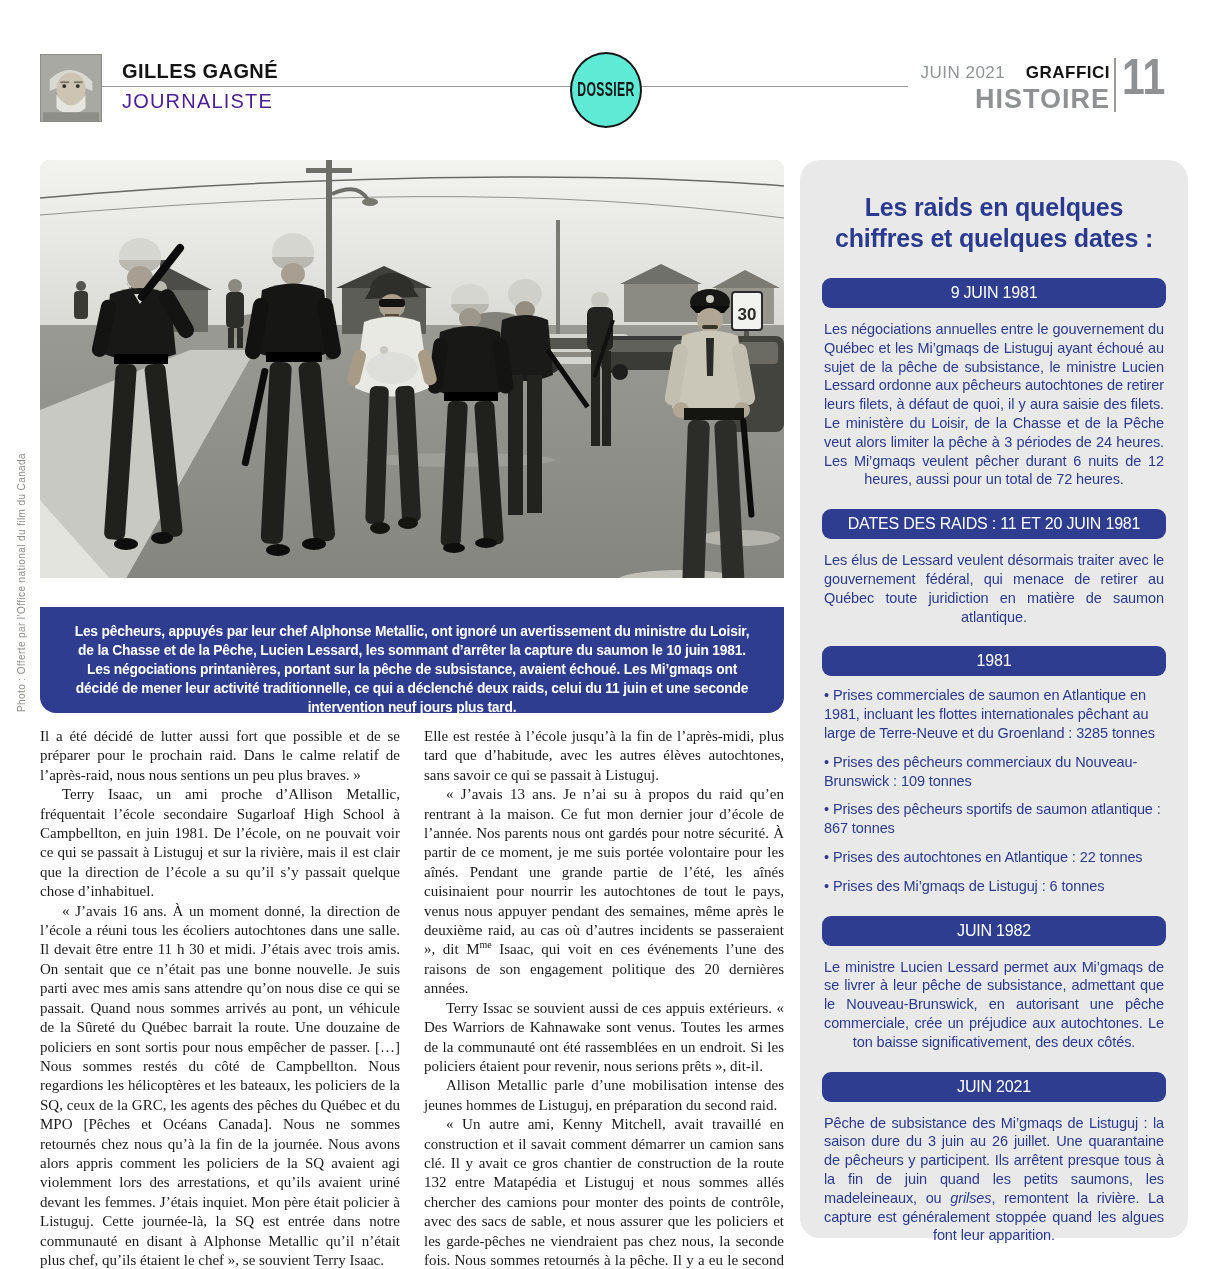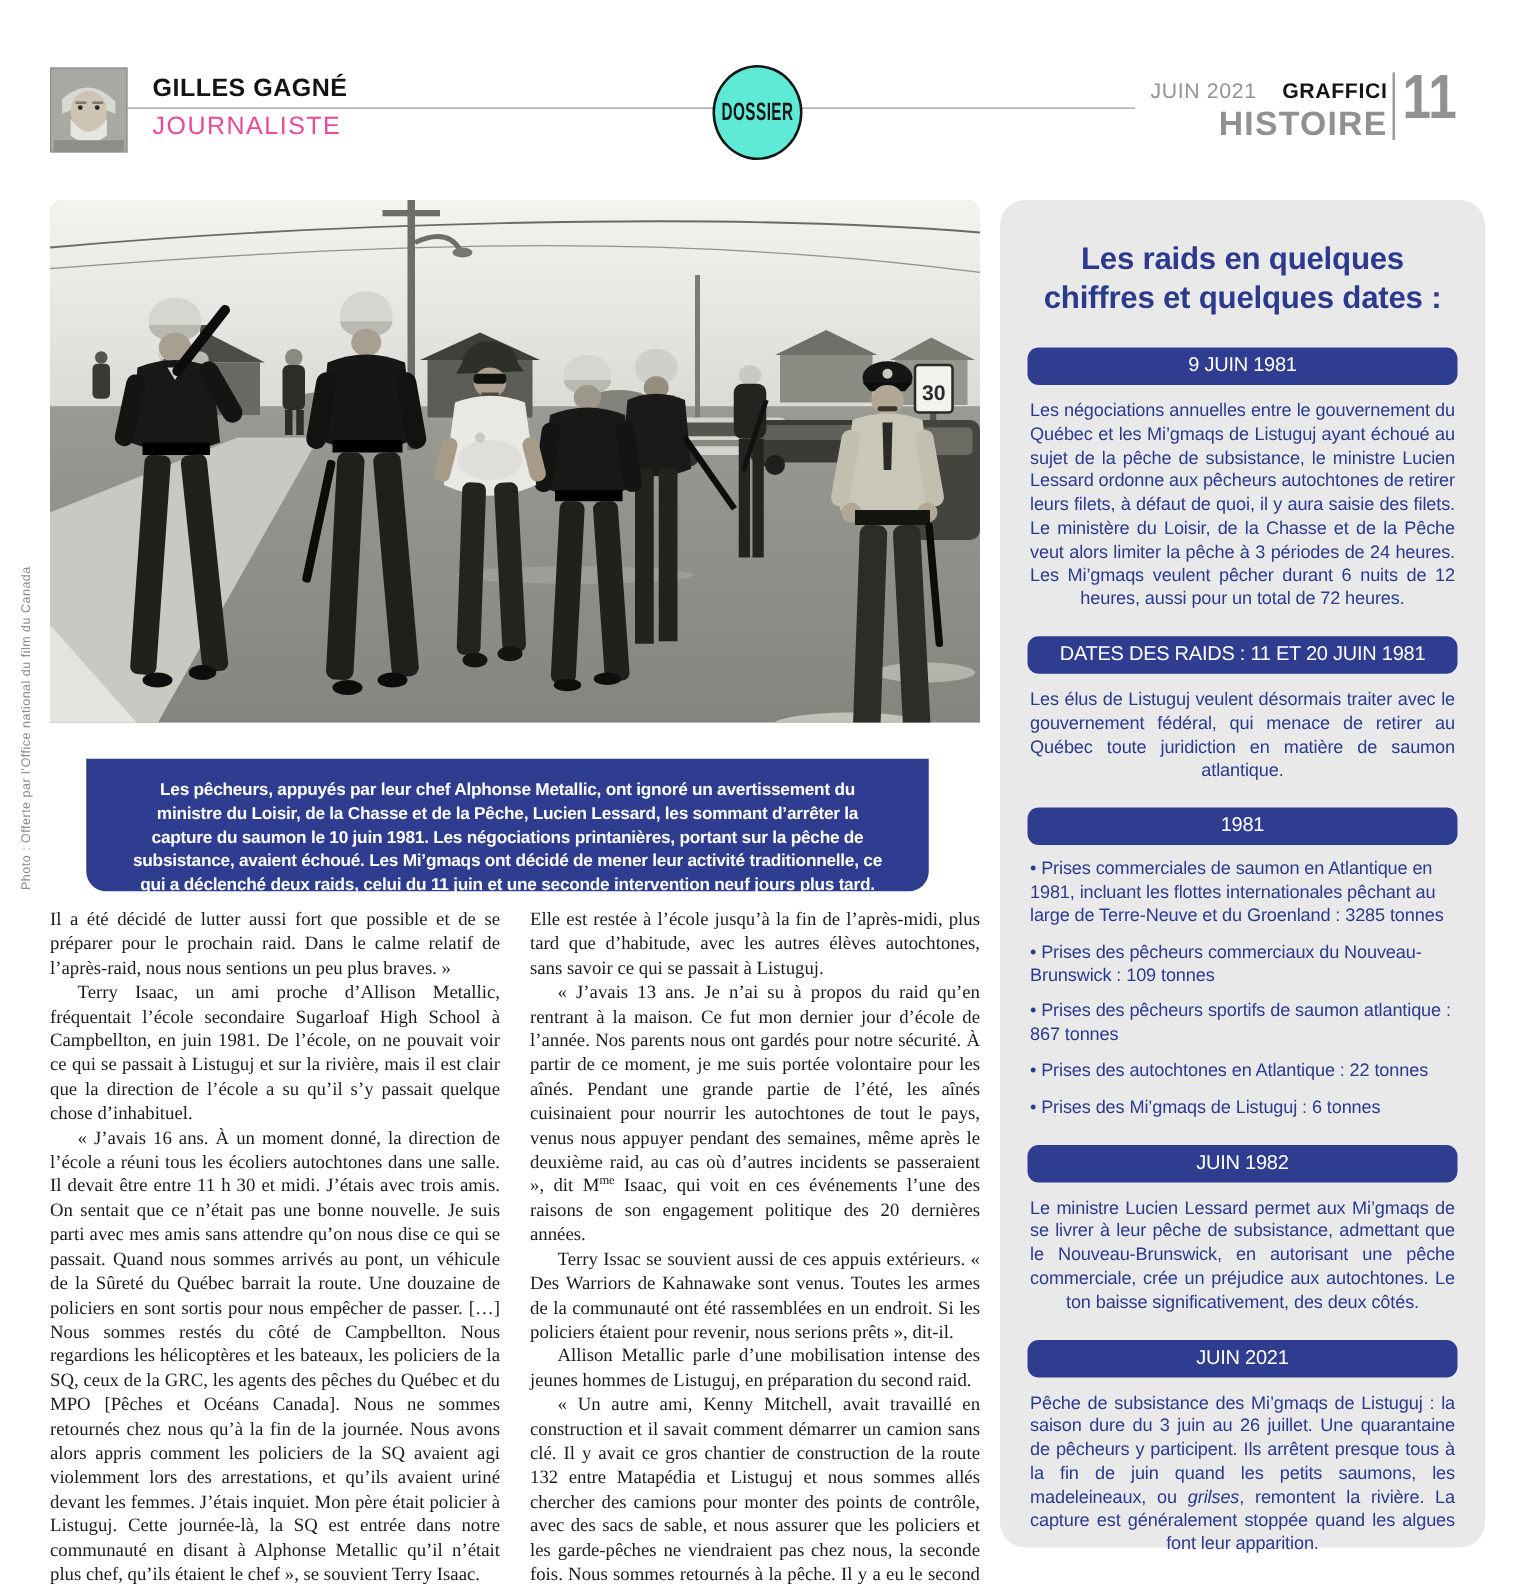--- a/index.html
+++ b/index.html
@@ -5,42 +5,42 @@
   html,body{margin:0;padding:0;background:#ffffff;}
   .page{position:relative;width:1228px;height:1269px;background:#fff;overflow:hidden;
         font-family:"Liberation Sans",sans-serif;}
   
   .masthead{position:absolute;left:0;top:0;width:1228px;height:150px;}
   .mast-rule{position:absolute;left:102px;top:86px;width:806px;height:1px;background:#9b9b98;}
   .portrait{position:absolute;left:40px;top:54px;width:62px;height:68px;border:1px solid #8d8d89;
             background:#a9a9a4;box-sizing:border-box;}
   .author-name{position:absolute;left:122px;top:60px;font-size:20px;font-weight:bold;color:#141414;
                letter-spacing:.4px;}
-  .author-role{position:absolute;left:122px;top:90px;font-size:20px;color:#ec4899;letter-spacing:1.2px;}
+  .author-role{position:absolute;left:122px;top:90px;font-size:20px;color:#4c1d95;letter-spacing:1.2px;}
   .stamp{position:absolute;left:570px;top:52px;width:68px;height:72px;border:2px solid #161616;
          border-radius:50%;background:#5eead4;display:flex;align-items:center;justify-content:center;z-index:3;}
   .stamp span{font-weight:bold;font-size:17px;letter-spacing:.5px;color:#161616;
               transform:scaleX(.72) scaleY(1.18);}
   .hdr-line1{position:absolute;top:63px;right:118px;white-space:nowrap;}
   .issue{font-size:17px;color:#919495;letter-spacing:.5px;}
   .brand{font-size:17px;color:#141414;font-weight:bold;margin-left:16px;letter-spacing:.5px;text-align:center;}
   .section-title{position:absolute;top:84px;right:118px;font-size:27px;font-weight:bold;color:#8f9192;
                  letter-spacing:1px;}
   .hdr-divider{position:absolute;left:1114px;top:58px;width:2px;height:54px;background:#9b9b98;}
   .page-number{position:absolute;left:1122px;top:48px;font-size:50px;font-weight:bold;color:#8f9192;
                transform:scaleX(.82);transform-origin:left top;}
   
   .photo{position:absolute;left:40px;top:160px;width:744px;height:418px;border-radius:10px 10px 0 0;
          overflow:hidden;background:#d9d9d4;}
   .credit{position:absolute;left:16px;top:712px;transform:rotate(-90deg);transform-origin:0 0;
           font-size:10px;color:#8d8d89;letter-spacing:.4px;white-space:nowrap;}
-  .caption-box{position:absolute;left:40px;top:607px;width:674px;height:106px;background:#2e3d8f;
+  .caption-box{position:absolute;left:40px;top:607px;width:744px;height:106px;background:#2e3d8f;
                border-radius:0 0 16px 16px;box-sizing:border-box;padding:15px 32px;
                color:#fff;font-weight:bold;font-size:13.8px;line-height:19px;text-align:center;
-               letter-spacing:-.2px;margin-left:29px;}
+               letter-spacing:-.2px;}
   
   .article{position:absolute;left:40px;top:727px;width:744px;display:flex;gap:24px;
            font-family:"Liberation Serif",serif;font-size:15px;line-height:19.4px;color:#1b1b1b;}
   .col{width:360px;text-align:justify;}
   .col p{margin:0;text-indent:22px;}
   .col p.noindent{text-indent:0;}
   .col sup{font-size:10px;line-height:0;}
   
   .sidebar{position:absolute;left:800px;top:160px;width:388px;height:1078px;background:#e8e9e8;
            border-radius:20px;box-sizing:border-box;padding:32px 22px;}
@@ -286,21 +286,21 @@
 
   <div class="sidebar">
     <p class="sb-title">
       <span>Les raids en quelques</span><br>
       <span>chiffres et quelques dates :</span>
     </p>
     <div class="sb-bar first">9 JUIN 1981</div>
     <p class="sb-text">Les négociations annuelles entre le gouvernement du Québec et les Mi’gmaqs de Listuguj ayant échoué au sujet de la pêche de subsistance, le ministre Lucien Lessard ordonne aux pêcheurs autochtones de retirer leurs filets, à défaut de quoi, il y aura saisie des filets. Le ministère du Loisir, de la Chasse et de la Pêche veut alors limiter la pêche à 3 périodes de 24 heures. Les Mi’gmaqs veulent pêcher durant 6 nuits de 12 heures, aussi pour un total de 72 heures.</p>
 
     <div class="sb-bar">DATES DES RAIDS : 11 ET 20 JUIN 1981</div>
-    <p class="sb-text">Les élus de Listuguj veulent désormais traiter avec le gouvernement fédéral, qui menace de retirer au Québec toute juridiction en matière de saumon atlantique.</p>
+    <p class="sb-text">Les élus de Lessard veulent désormais traiter avec le gouvernement fédéral, qui menace de retirer au Québec toute juridiction en matière de saumon atlantique.</p>
 
     <div class="sb-bar">1981</div>
     <p class="sb-bullet">Prises commerciales de saumon en Atlantique en 1981, incluant les flottes internationales pêchant au large de Terre-Neuve et du Groenland : 3285 tonnes</p>
     <p class="sb-bullet">Prises des pêcheurs commerciaux du Nouveau-Brunswick : 109 tonnes</p>
     <p class="sb-bullet">Prises des pêcheurs sportifs de saumon atlantique : 867 tonnes</p>
     <p class="sb-bullet">Prises des autochtones en Atlantique : 22 tonnes</p>
     <p class="sb-bullet">Prises des Mi’gmaqs de Listuguj : 6 tonnes</p>
 
     <div class="sb-bar">JUIN 1982</div>
     <p class="sb-text">Le ministre Lucien Lessard permet aux Mi’gmaqs de se livrer à leur pêche de subsistance, admettant que le Nouveau-Brunswick, en autorisant une pêche commerciale, crée un préjudice aux autochtones. Le ton baisse significativement, des deux côtés.</p>

